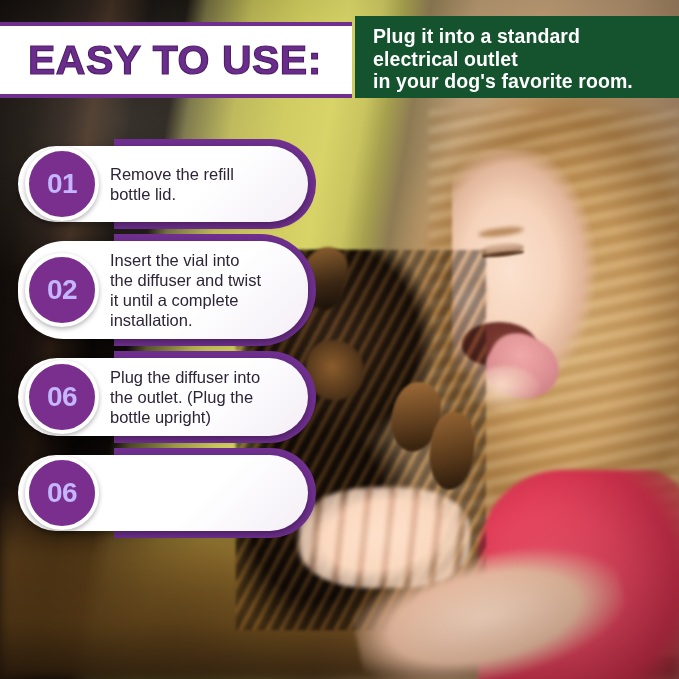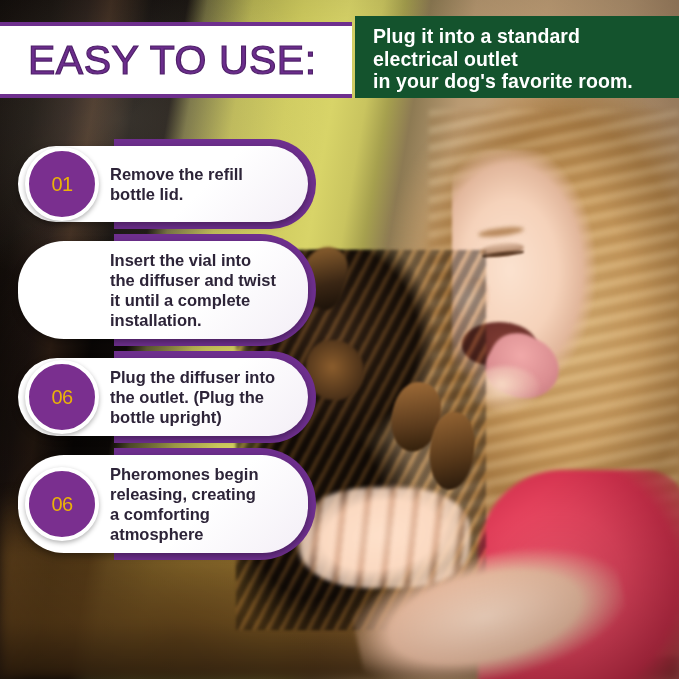--- a/index.html
+++ b/index.html
@@ -132,21 +132,21 @@
   }
 
   
   .banner{
     position:absolute;left:0;top:22px;width:352px;height:76px;
     background:#ffffff;
     border-top:4px solid #6e2f8e;border-bottom:4px solid #6e2f8e;
     box-sizing:border-box;display:flex;align-items:center;
   }
   .banner-title{
-    font-size:41px;font-weight:normal;color:#6B2D8C;
+    font-size:41px;font-weight:bold;color:#6B2D8C;
     letter-spacing:.5px;padding-left:28px;white-space:nowrap;
     -webkit-text-stroke:1.2px #4e1f68;
   }
   .callout{
     position:absolute;left:355px;top:16px;width:324px;height:82px;
     background:#14532d;box-sizing:border-box;
     padding:9px 14px 0 18px;
   }
   .callout-line{
     color:#ffffff;font-size:19.5px;font-weight:bold;line-height:22.5px;
@@ -173,24 +173,24 @@
   .step-badge{
     position:absolute;left:7px;top:50%;transform:translateY(-50%);
     width:74px;height:74px;border-radius:50%;
     background:#7A2F8F;
     border:4px solid #ffffff;
     box-sizing:border-box;
     display:flex;align-items:center;justify-content:center;
     box-shadow:0 2px 5px rgba(0,0,0,.30);
   }
   .step-num{
-    color:#eab308;font-size:20px;font-weight:normal;letter-spacing:-.5px;
+    color:#c4b5fd;font-size:28px;font-weight:bold;letter-spacing:-.5px;
   }
   .step-text{
-    color:#2D2438;font-size:16.5px;line-height:20px;font-weight:bold;
+    color:#2D2438;font-size:16.5px;line-height:20px;font-weight:normal;
   }
   .step-text span{display:block;white-space:nowrap;}
 </style>
 </head>
 <body>
 
 <div id="stage">
 
   <div class="photo">
     <div class="ph-wall"></div>
@@ -240,20 +240,23 @@
         <div class="step-text">
           <span>Remove the refill</span>
           <span>bottle lid.</span>
         </div>
       </div>
     </div>
 
     <div class="step">
       <div class="step-accent"></div>
       <div class="step-body">
+        <div class="step-badge">
+          <span class="step-num">02</span>
+        </div>
         <div class="step-text">
           <span>Insert the vial into</span>
           <span>the diffuser and twist</span>
           <span>it until a complete</span>
           <span>installation.</span>
         </div>
       </div>
     </div>
 
     <div class="step">
@@ -269,23 +272,17 @@
         </div>
       </div>
     </div>
 
     <div class="step">
       <div class="step-accent"></div>
       <div class="step-body">
         <div class="step-badge">
           <span class="step-num">06</span>
         </div>
-        <div class="step-text">
-          <span>Pheromones begin</span>
-          <span>releasing, creating</span>
-          <span>a comforting</span>
-          <span>atmosphere</span>
-        </div>
       </div>
     </div>
 
   </div>
 </div>
 
 </body></html>

